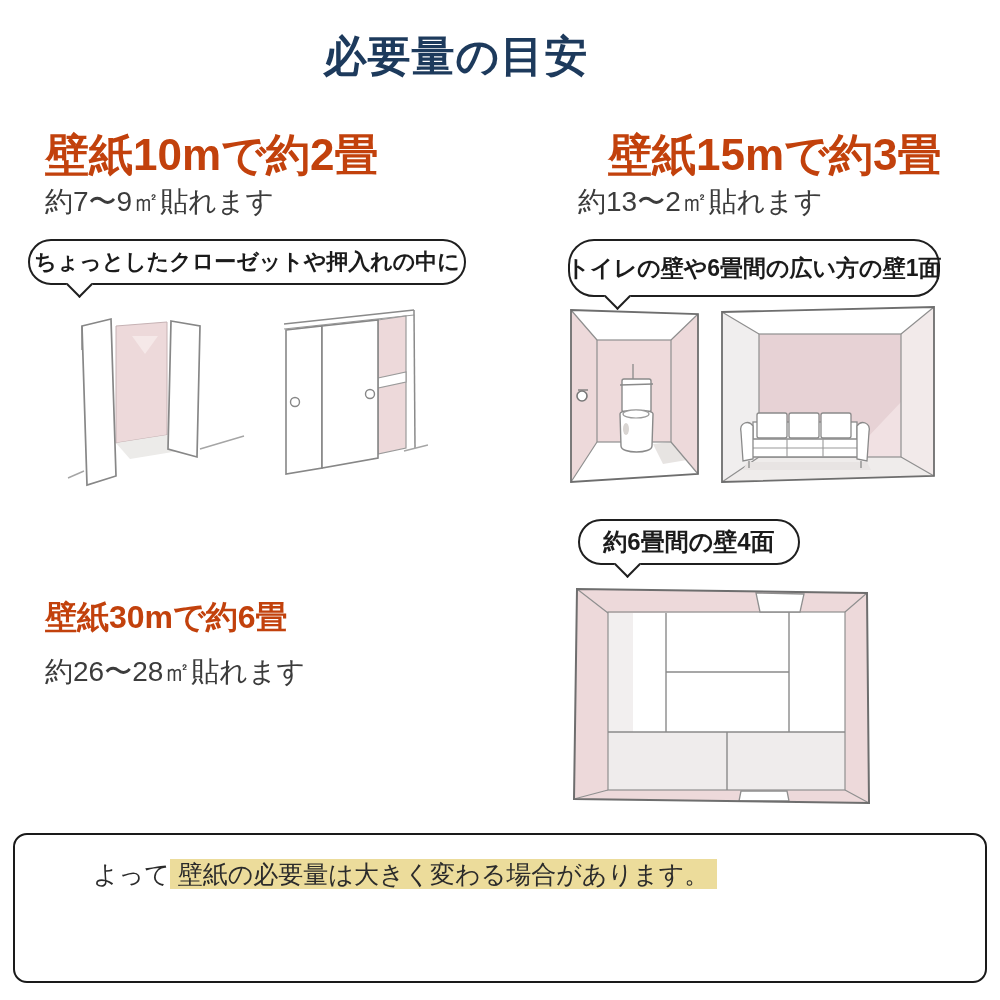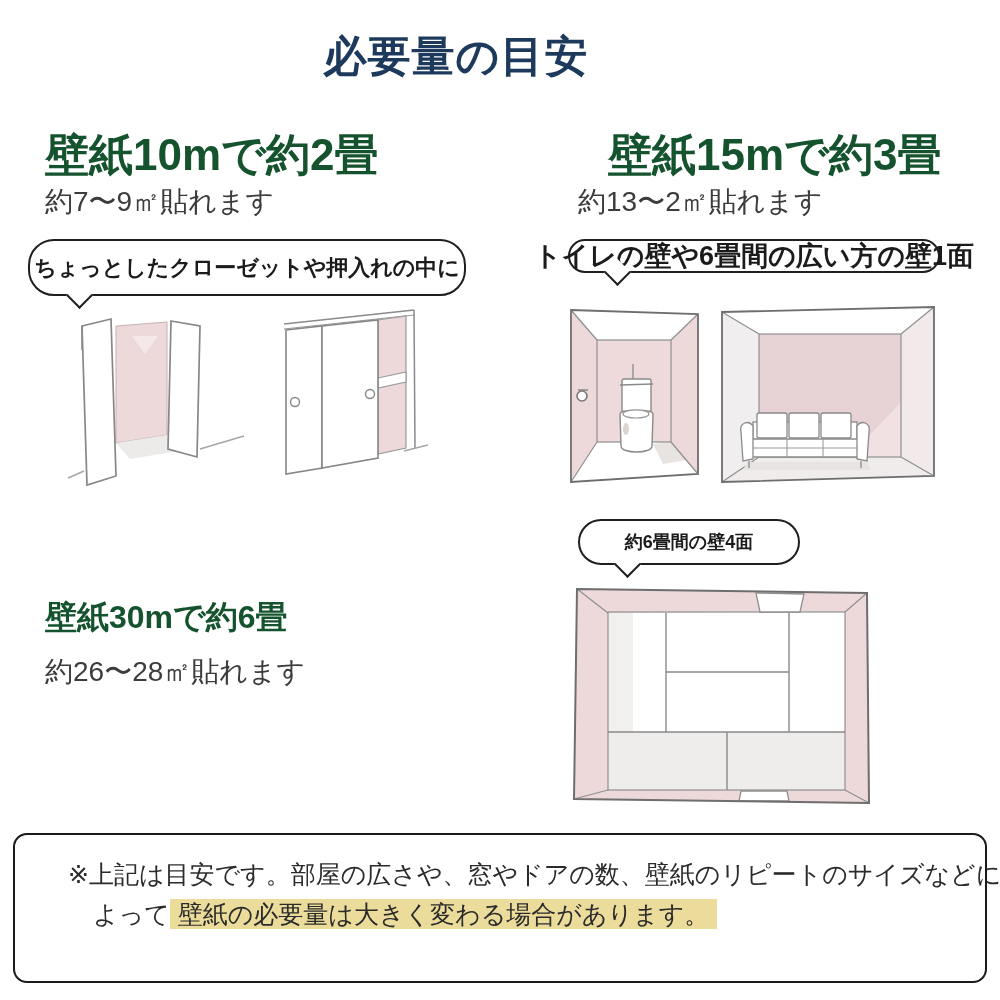--- a/index.html
+++ b/index.html
@@ -9,21 +9,21 @@
     font-family:"Liberation Sans","DejaVu Sans",sans-serif;
     color:#333;
   }
   .abs { position:absolute; }
 
   .page-title {
     top:28px; left:0; width:912px; text-align:center;
     font-size:43px; font-weight:800; color:#1d3a5c; letter-spacing:1px;
   }
 
-  .sec-heading { font-size:44px; font-weight:800; color:#14532d; letter-spacing:0; white-space:nowrap;text-align:center; }
+  .sec-heading { font-size:44px; font-weight:800; color:#c2410c; letter-spacing:0; white-space:nowrap;text-align:center; }
   .sec-heading.small { font-size:32px; }
   .sec-sub { font-size:28px; font-weight:500; color:#3c3c3c; white-space:nowrap; }
 
   .bubble {
     position:absolute; background:#fff; border:2px solid #1f1f1f; border-radius:26px;
     display:flex; align-items:center; justify-content:center;
     font-weight:600; color:#1b1b1b; white-space:nowrap;
   }
   .bubble .tail {
     position:absolute; bottom:-11px; width:19px; height:19px; background:#fff;
@@ -44,21 +44,21 @@
   .hl { background:#ecdc9b; font-weight:normal; padding:1px 8px; }
 </style>
 </head>
 <body>
 
 <div class="abs page-title">必要量の目安</div>
 
 <div class="abs sec-heading" style="left:45px; top:126px;">壁紙10mで約2畳</div>
 <div class="abs sec-sub" style="left:45px; top:183px;">約7〜9㎡貼れます</div>
 
-<div class="bubble" style="left:28px; top:239px; width:438px; height:57px; font-size:22px;">
+<div class="bubble" style="left:28px; top:239px; width:438px; height:46px; font-size:22px;">
   <span>ちょっとしたクローゼットや押入れの中に</span>
   <span class="tail" style="left:40px;"></span>
 </div>
 
 <div class="illus" style="left:66px; top:316px;">
   <svg width="180" height="175" viewBox="0 0 180 175">
     <path d="M2,162 L18,155" stroke="#a5a5a5" stroke-width="1.4" fill="none"></path>
     <path d="M134,133 L178,120" stroke="#a5a5a5" stroke-width="1.4" fill="none"></path>
     <polygon points="50,10 101,6 101,119 50,127" fill="#edd9da" stroke="#c6b2b4" stroke-width="1"></polygon>
     <polygon points="66,20 92,20 79,38" fill="#f5e8e8"></polygon>
@@ -80,21 +80,21 @@
     <circle cx="17" cy="100" r="4.5" fill="#ffffff" stroke="#878787" stroke-width="1.4"></circle>
     <polygon points="44,24 100,18 100,156 44,166" fill="#ffffff" stroke="#878787" stroke-width="1.6"></polygon>
     <circle cx="92" cy="92" r="4.5" fill="#ffffff" stroke="#878787" stroke-width="1.4"></circle>
     <path d="M126,149 L150,143" stroke="#a5a5a5" stroke-width="1.4" fill="none"></path>
   </svg>
 </div>
 
 <div class="abs sec-heading" style="left:608px; top:126px;">壁紙15mで約3畳</div>
 <div class="abs sec-sub" style="left:578px; top:183px;">約13〜2㎡貼れます</div>
 
-<div class="bubble" style="left:568px; top:239px; width:372px; height:34px; font-size:27px;">
+<div class="bubble" style="left:568px; top:239px; width:372px; height:58px; font-size:23px;">
   <span>トイレの壁や6畳間の広い方の壁1面</span>
   <span class="tail" style="left:38px;"></span>
 </div>
 
 <div class="illus" style="left:567px; top:306px;">
   <svg width="135" height="180" viewBox="0 0 135 180">
     <polygon points="4,4 30,34 30,136 4,176" fill="#edd9da"></polygon>
     <polygon points="131,8 104,34 104,136 131,168" fill="#edd9da"></polygon>
     <polygon points="30,34 104,34 104,136 30,136" fill="#eedadb"></polygon>
     <polygon points="4,4 131,8 104,34 30,34" fill="#ffffff"></polygon>
@@ -141,21 +141,21 @@
       <rect x="102" y="109" width="30" height="25" rx="2"></rect>
       <polygon points="32,135 140,135 140,153 32,153"></polygon>
     </g>
     <path d="M32,144 L140,144 M68,135 L68,153 M104,135 L104,153" stroke="#9a9a9a" stroke-width="1.1" fill="none"></path>
     <path d="M22,128 C20,118 30,116 34,122 L34,155 L24,157 Z" fill="#ffffff" stroke="#8a8a8a" stroke-width="1.3"></path>
     <path d="M150,128 C152,118 142,116 138,122 L138,155 L148,157 Z" fill="#ffffff" stroke="#8a8a8a" stroke-width="1.3"></path>
     <path d="M30,157 L30,164 M142,157 L142,164" stroke="#8a8a8a" stroke-width="1.3" fill="none"></path>
   </svg>
 </div>
 
-<div class="bubble" style="left:578px; top:519px; width:222px; height:46px; font-size:18px;">
+<div class="bubble" style="left:578px; top:519px; width:222px; height:46px; font-size:24px;">
   <span>約6畳間の壁4面</span>
   <span class="tail" style="left:38px;"></span>
 </div>
 
 <div class="illus" style="left:571px; top:584px;">
   <svg width="302" height="226" viewBox="0 0 302 226">
     <polygon points="6,5 296,9 274,28 37,29" fill="#edd9da"></polygon>
     <polygon points="296,9 298,219 274,206 274,28" fill="#edd9da"></polygon>
     <polygon points="3,215 298,219 274,206 37,206" fill="#edd9da"></polygon>
     <polygon points="6,5 37,29 37,206 3,215" fill="#edd9da"></polygon>
@@ -178,15 +178,14 @@
     <g fill="none" stroke="#6e6e6e" stroke-width="2">
       <polygon points="6,5 296,9 298,219 3,215"></polygon>
     </g>
   </svg>
 </div>
 
 <div class="abs sec-heading small" style="left:45px; top:596px;">壁紙30mで約6畳</div>
 <div class="abs sec-sub" style="left:45px; top:653px;text-align:center;">約26〜28㎡貼れます</div>
 
 <div class="abs footer-box">
-  <div class="l1">※上記は目安です。部屋の広さや、窓やドアの数、壁紙のリピートのサイズなどに</div>
   <div class="l2"><span>よって</span><span class="hl">壁紙の必要量は大きく変わる場合があります。</span></div>
 </div>
 
 </body></html>

